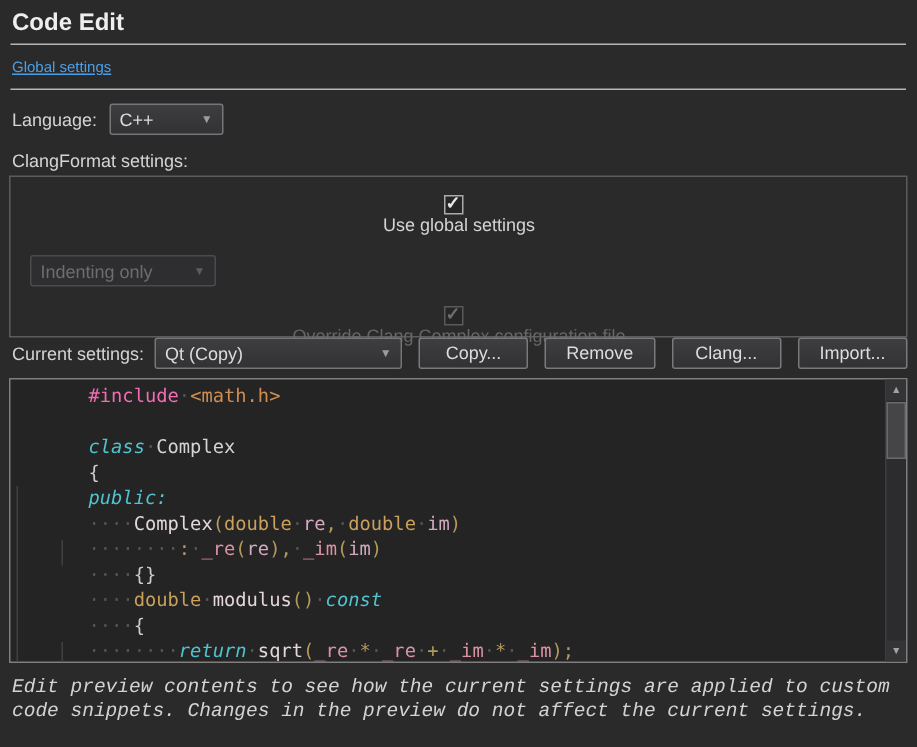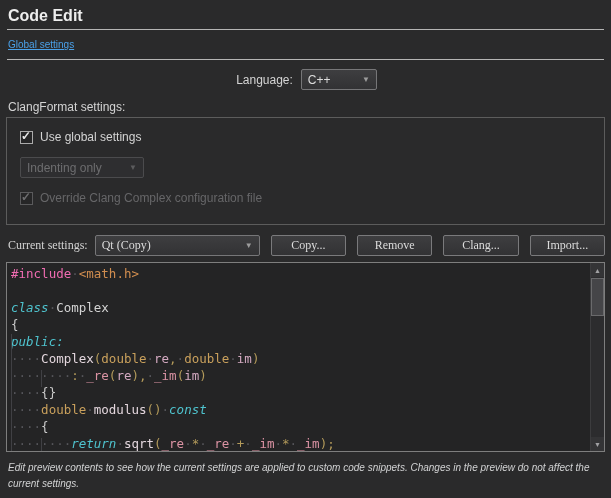--- a/index.html
+++ b/index.html
@@ -12,72 +12,72 @@
   }
   .page { padding: 7px 6px 0 6px; }
 
   .page-title { font-size: 16px; font-weight: bold; color: #eeeeee; padding-left: 2px; }
   .hr { height: 1px; background: #b5b5b5; border: none; margin: 4px 1px 0 1px; }
 
   .link-row { margin-top: 7px; padding-left: 2px; }
   .link { color: #4aa0e8; text-decoration: underline; font-size: 10px; cursor: pointer; }
   .hr2 { margin-top: 8px; }
 
-  .language-row { margin-top: 9px; display: flex; align-items: center; padding-left: 2px; justify-content: center; }
+  .language-row { margin-top: 9px; display: flex; align-items: center; padding-left: 2px; }
   .label { color: #d4d4d4; }
   .combo {
     height: 21px; display: flex; align-items: center;
     background: linear-gradient(#3e3e40, #323234);
     border: 1px solid #767678; border-radius: 2px;
     padding: 0 6px; color: #dcdcdc;
   }
   .combo .chev { margin-left: auto; color: #9c9c9c; font-size: 8px; padding-left: 8px; }
   .combo.disabled { background: #2e2e30; border-color: #4b4b4d; color: #6d6d6f; }
   .combo.disabled .chev { color: #5c5c5e; }
   .lang-combo { width: 76px; margin-left: 8px; }
 
   .cf-label { margin-top: 10px; padding-left: 2px; }
   .groupbox {
     margin-top: 3px; border: 1px solid #5c5c5c;
     height: 108px; padding: 12px 12px 10px 13px;
   }
-  .check-row { display: flex; align-items: center; }
+  .check-row { display: flex; align-items: center; flex-direction: column; }
   .checkbox {
     width: 13px; height: 13px; border: 1px solid #ababab; background: #262627;
     display: inline-flex; align-items: center; justify-content: center;
     margin-right: 7px; flex: 0 0 13px; position: relative;
   }
   .checkbox.checked::after {
     content: "✓"; color: #e8e8e8; font-size: 12px; font-weight: bold;
     position: absolute; top: -3px; left: 0px;
   }
   .check-row.disabled .checkbox { border-color: #5a5a5c; }
   .check-row.disabled .checkbox.checked::after { color: #6e6e70; }
   .check-row.disabled .cb-label { color: #666668; }
   .mode-combo { width: 124px; margin: 13px 0 13px 0; }
 
-  .current-row { margin-top: 10px; display: flex; align-items: center; padding-left: 2px; gap: 11px; font-family: Liberation Serif, serif; }
+  .current-row { display: flex; align-items: center; padding-left: 2px; gap: 11px; }
   .current-row .label { margin-right: -4px; }
   .cur-combo { width: 165px; }
   .btn {
     flex: 1; height: 21px; text-align: center; line-height: 19px;
     background: linear-gradient(#3e3e40, #323234);
     border: 1px solid #7a7a7c; border-radius: 2px; color: #dcdcdc; cursor: default;
   }
 
   .editor {
     margin-top: 6px; position: relative; height: 190px;
     background: #242425; border: 1px solid #7e7e7e; overflow: hidden;
   }
   .code {
     font-family: "DejaVu Sans Mono", monospace;
     font-size: 12.5px; line-height: 17px;
     padding: 2px 0 0 4px; white-space: pre;
   }
-  .code-line { height: 17px; }
+  .code-line { height: 17px; margin-left: 48px; }
   .tok-pre   { color: var(--syn-pre); }
   .tok-str   { color: var(--syn-str); }
   .tok-kw    { color: var(--syn-kw); font-style: italic; }
   .tok-type  { color: var(--syn-type); }
   .tok-fn    { color: var(--syn-fn); }
   .tok-field { color: var(--syn-field); }
   .tok-param { color: var(--syn-param); }
   .tok-punc  { color: var(--syn-punc); }
   .tok-brace { color: var(--syn-brace); }
   .tok-txt   { color: var(--syn-txt); }
@@ -94,21 +94,21 @@
   }
   .sb-btn {
     height: 14px; flex: 0 0 14px; display: flex; align-items: center; justify-content: center;
     color: #a2a2a4; font-size: 7px; background: #343436;
   }
   .sb-thumb { margin-top: 1px; height: 38px; background: #454548; border: 1px solid #6a6a6c; }
   .sb-track { flex: 1; }
 
   .footer {
     margin-top: 8px; padding: 0 2px;
-    font-style: italic; color: #d2d3d4; font-size: 10px; line-height: 16px;
+    font-style: italic; color: #d2d3d4; font-size: 13px; line-height: 16px; font-family: Liberation Mono, monospace;
   }
 </style>
 </head>
 <body>
 
 <div class="page">
 
   <div class="page-title">Code Edit</div>
   <div class="hr"></div>
 

